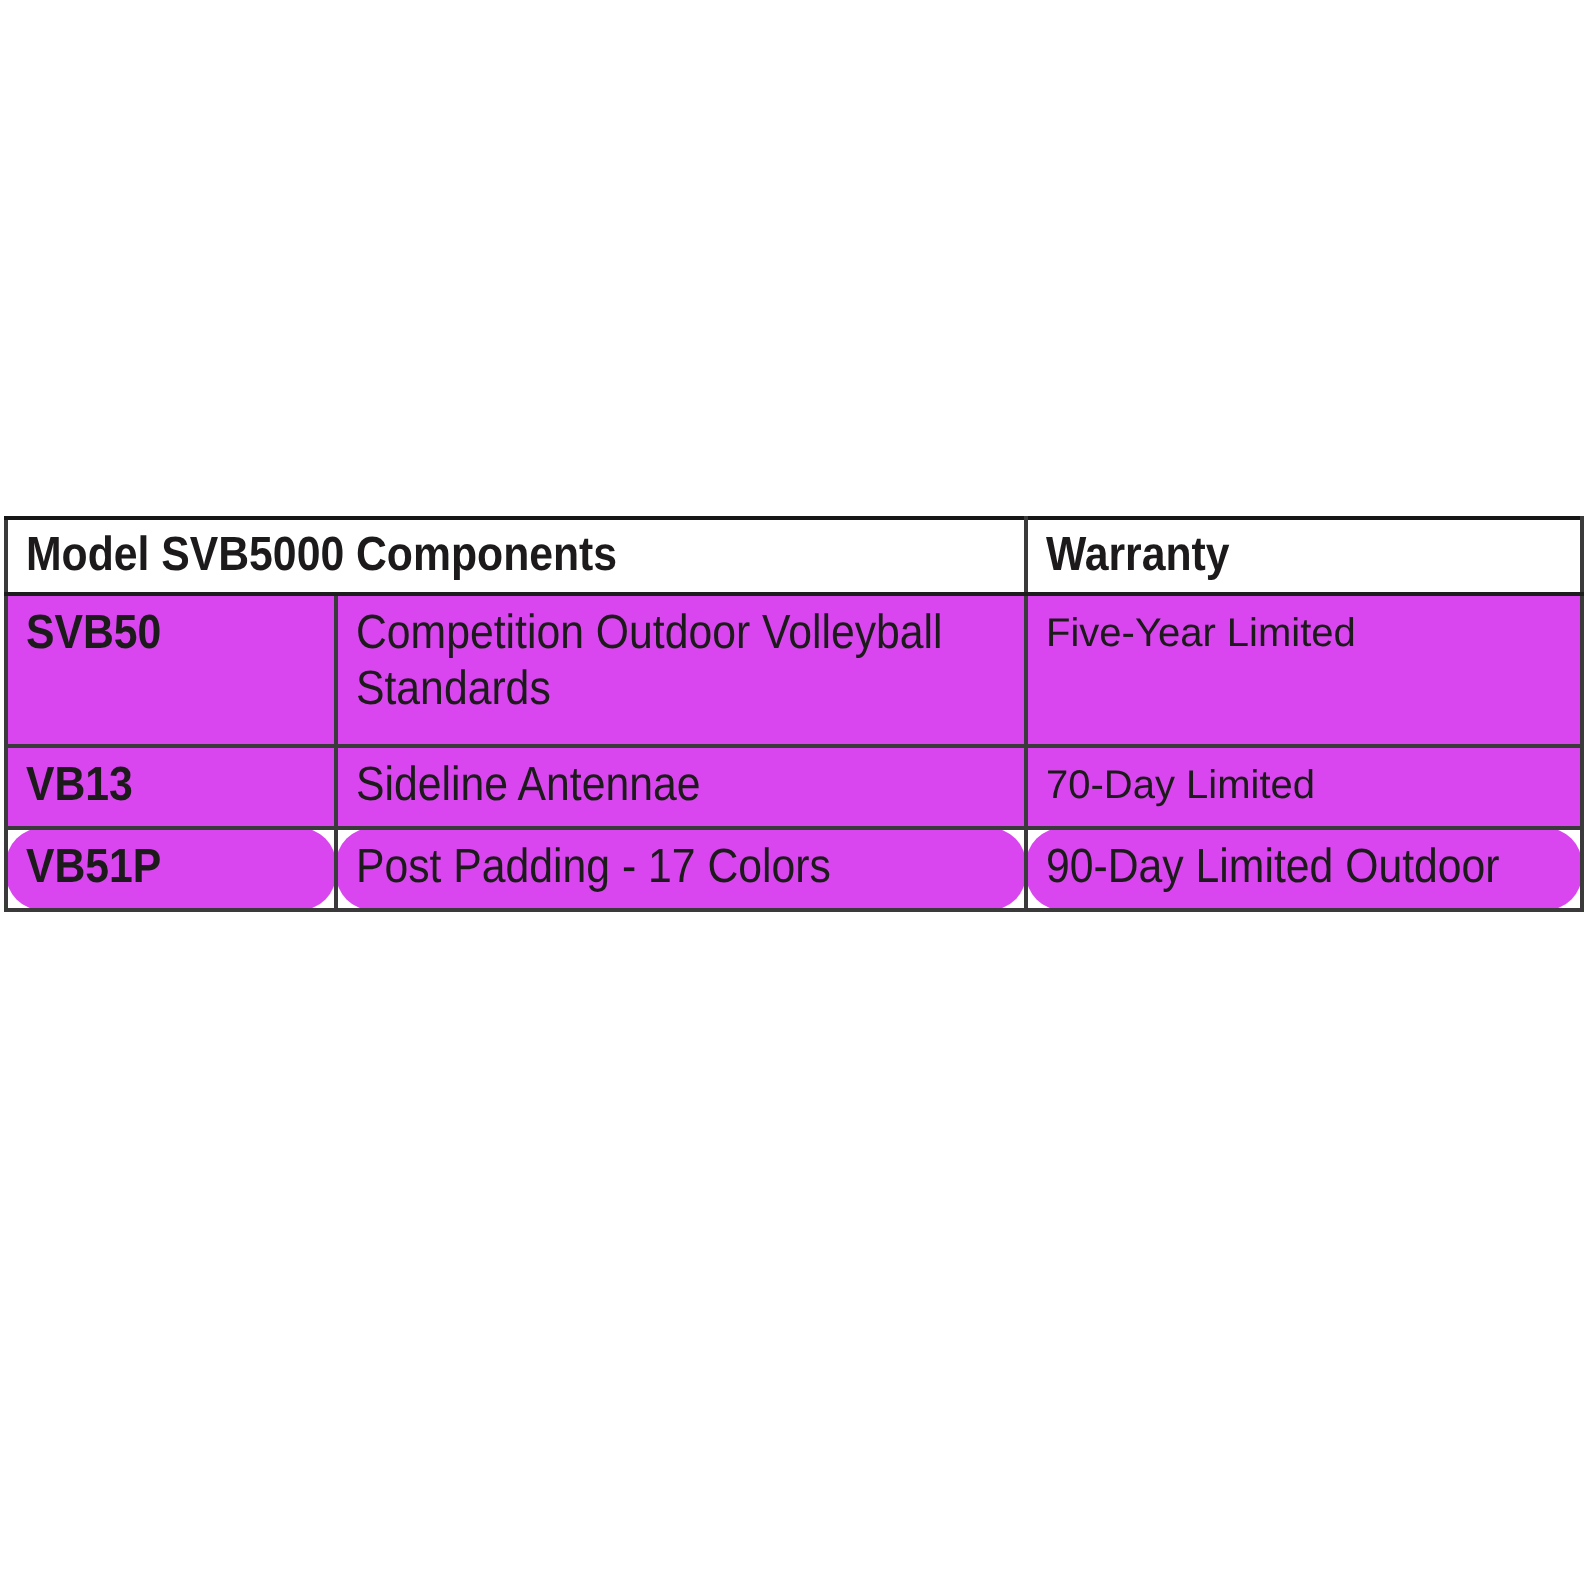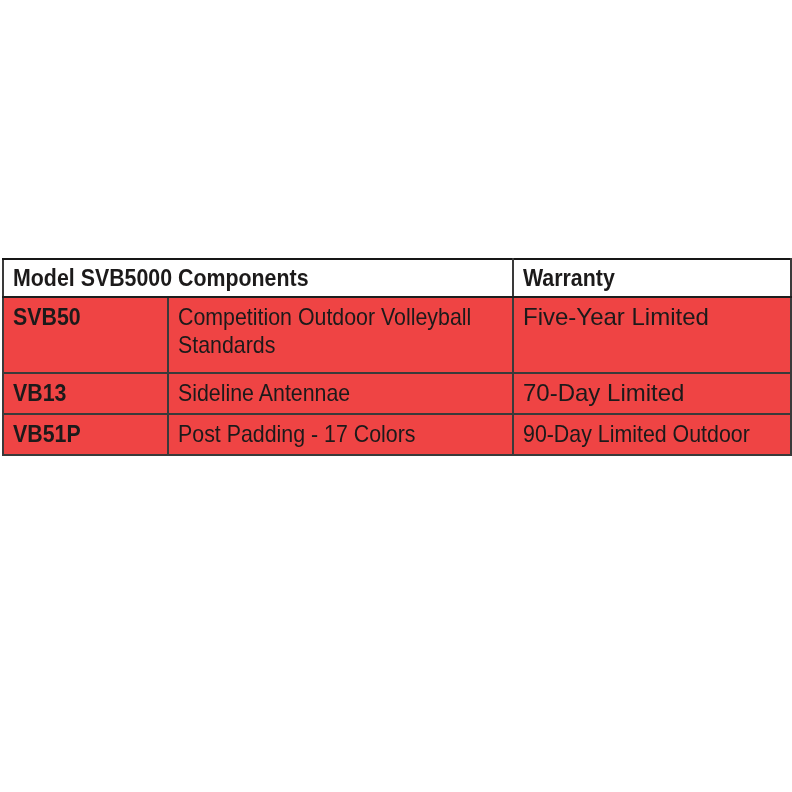--- a/index.html
+++ b/index.html
@@ -36,45 +36,45 @@
     background: #ffffff;
     height: 38px;
     vertical-align: middle;
     padding: 2px 0 2px 9px;
     border-bottom: 2px solid #1d1d1d;
     border-top: 2px solid #161616;
   }
 
   
   tr.row th, tr.row td {
-    background: #ef4444;
+    background: #d946ef;
     vertical-align: top;
     padding: 5px 6px 4px 9px;
   }
   tr.r1 th, tr.r1 td { height: 76px; }
   tr.r2 th, tr.r2 td { height: 39px; }
   tr.r3 th, tr.r3 td { height: 41px; margin-left: 32px; }
-  tr.r4 th, tr.r4 td { height: 41px; }
+  tr.r4 th, tr.r4 td { height: 41px; border-radius: 18px; }
 
   
   .cond {
     display: block;
     font-size: 24px;
     line-height: 28px;
     width: 112%;
     transform: scaleX(0.89);
     transform-origin: 0 0;
     letter-spacing: 0px;
   }
   .bold { font-weight: 700; }
 
   
   .wide {
     display: block;
-    font-size: 24px;
+    font-size: 20px;
     line-height: 28px;
     letter-spacing: 0px;
   }
 </style>
 </head>
 <body>
 
 <div class="page">
   <div class="spec-table-wrap">
     <table class="spec">

